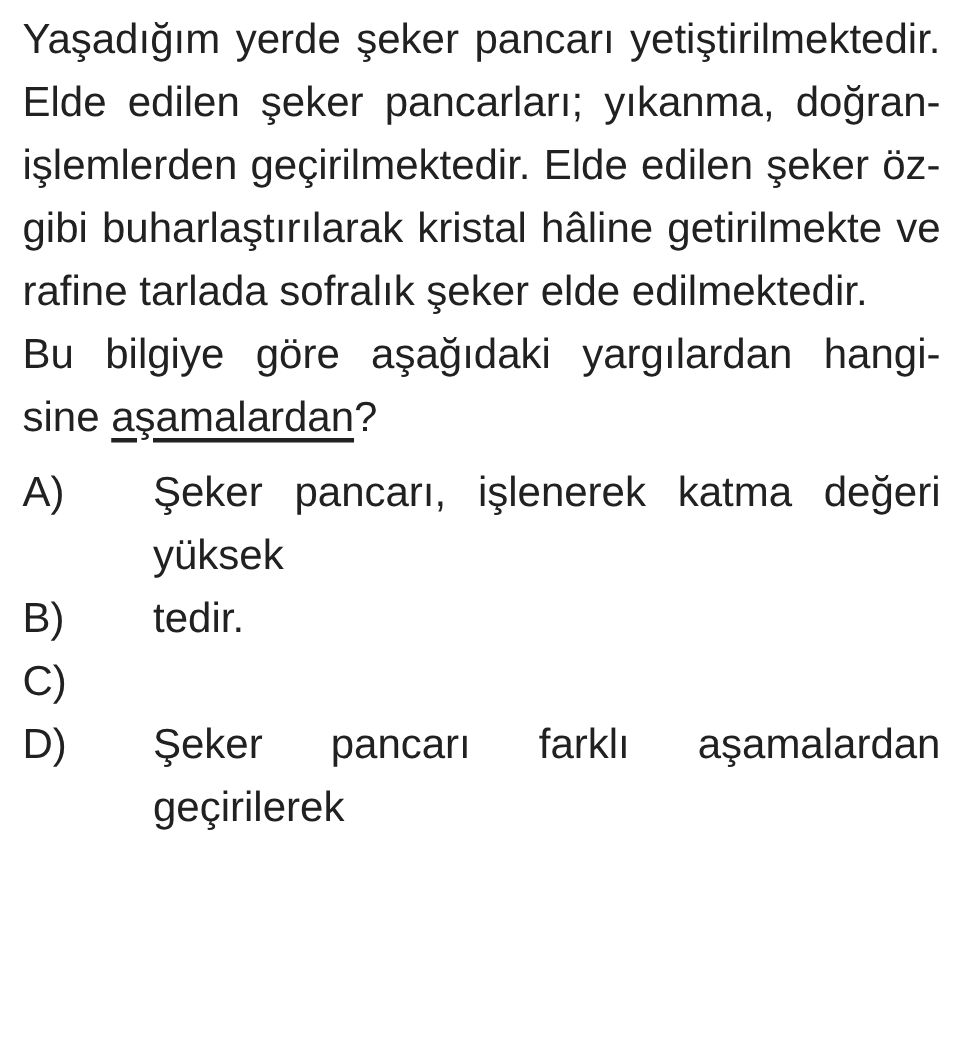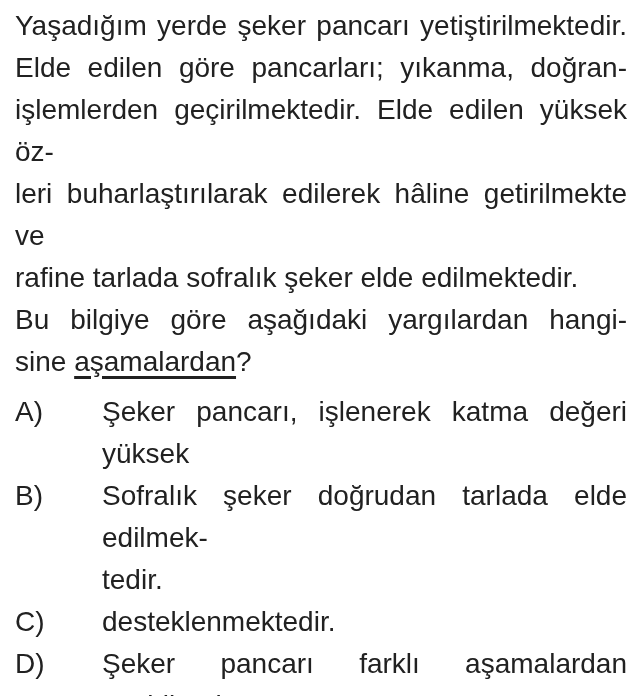--- a/index.html
+++ b/index.html
@@ -41,50 +41,48 @@
   }
   .opt-text { flex: 1 1 auto; min-width: 0; margin-left: 48px; }
 </style>
 </head>
 <body>
 
 <div class="page">
 
   <div class="passage">
     <div class="line j">Yaşadığım yerde şeker pancarı yetiştirilmektedir.</div>
-    <div class="line j">Elde edilen göre pancarları; yıkanma, doğran-</div>
-    <div class="line j">işlemlerden geçirilmektedir. Elde edilen yüksek öz-</div>
-    <div class="line j">leri buharlaştırılarak edilerek hâline getirilmekte ve</div>
+    <div class="line j">Elde edilen şeker pancarları; yıkanma, doğran-</div>
+    <div class="line j">işlemlerden geçirilmektedir. Elde edilen şeker öz-</div>
+    <div class="line j">gibi buharlaştırılarak kristal hâline getirilmekte ve</div>
     <div class="line">rafine tarlada sofralık şeker elde edilmektedir.</div>
 
     <div class="line j bold">Bu bilgiye göre aşağıdaki yargılardan hangi-</div>
     <div class="line bold"><span>sine </span><span class="u">aşamalardan</span><span>?</span></div>
   </div>
 
   <div class="options">
 
     <div class="option">
       <span class="letter">A)</span>
       <div class="opt-text">
         <div class="line j">Şeker pancarı, işlenerek katma değeri yüksek</div>
       </div>
     </div>
 
     <div class="option">
       <span class="letter">B)</span>
       <div class="opt-text">
-        <div class="line j">Sofralık şeker doğrudan tarlada elde edilmek-</div>
         <div class="line">tedir.</div>
       </div>
     </div>
 
     <div class="option">
       <span class="letter">C)</span>
       <div class="opt-text">
-        <div class="line">desteklenmektedir.</div>
       </div>
     </div>
 
     <div class="option">
       <span class="letter">D)</span>
       <div class="opt-text">
         <div class="line j">Şeker pancarı farklı aşamalardan geçirilerek</div>
       </div>
     </div>
 

